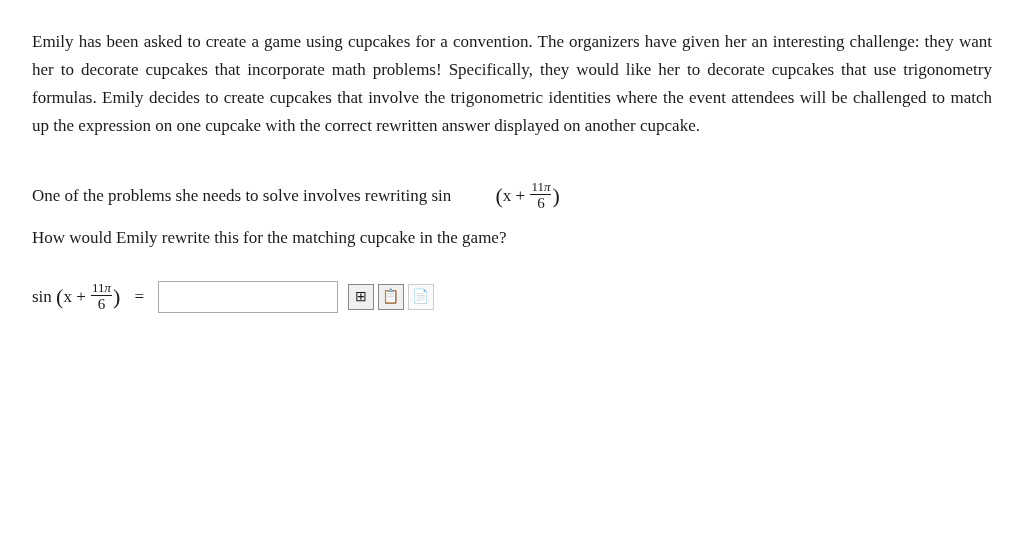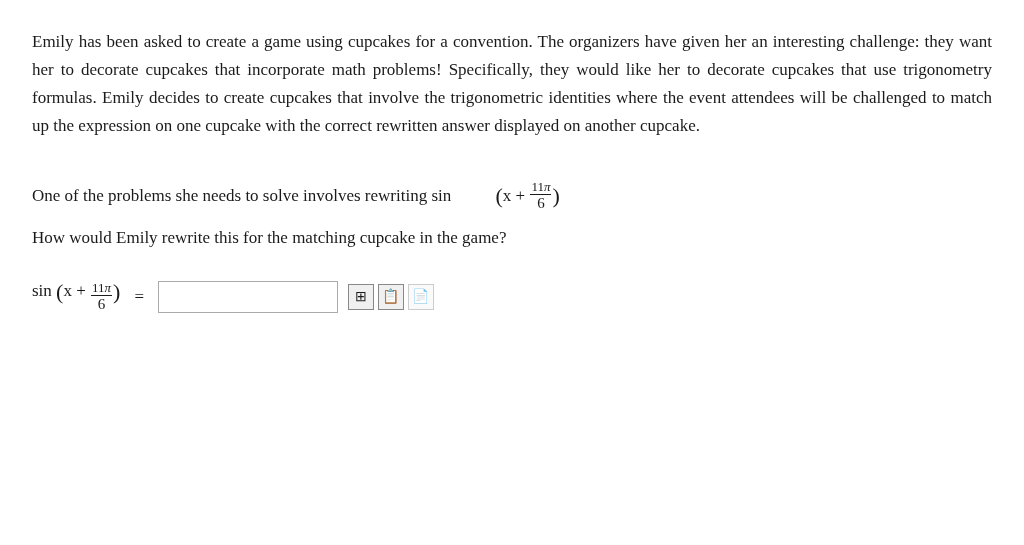--- a/index.html
+++ b/index.html
@@ -91,20 +91,21 @@
 
     .answer-section {
       display: flex;
       align-items: center;
       gap: 10px;
       margin-top: 28px;
     }
 
     .answer-label {
       display: inline-flex;
+      align-items: center;
       font-size: 17px;
       white-space: nowrap;
     }
 
     .answer-input {
       border: 1px solid #aaa;
       width: 180px;
       height: 32px;
       font-size: 16px;
       padding: 2px 6px;

